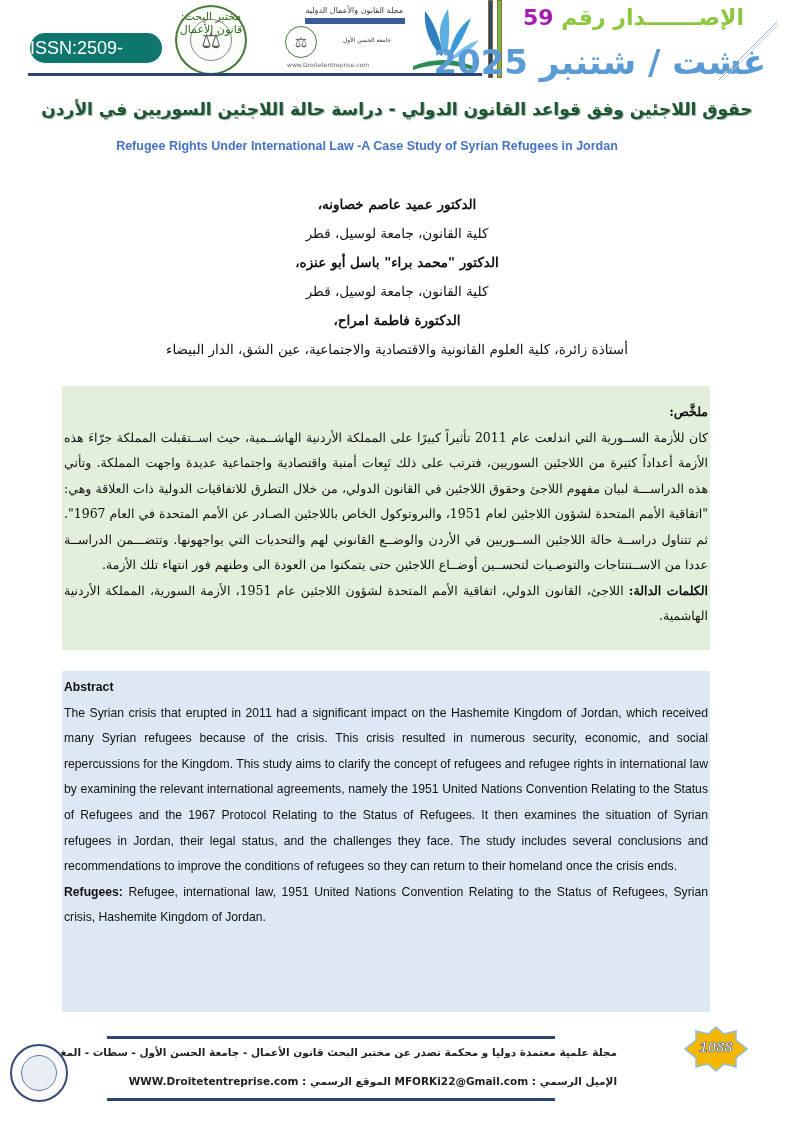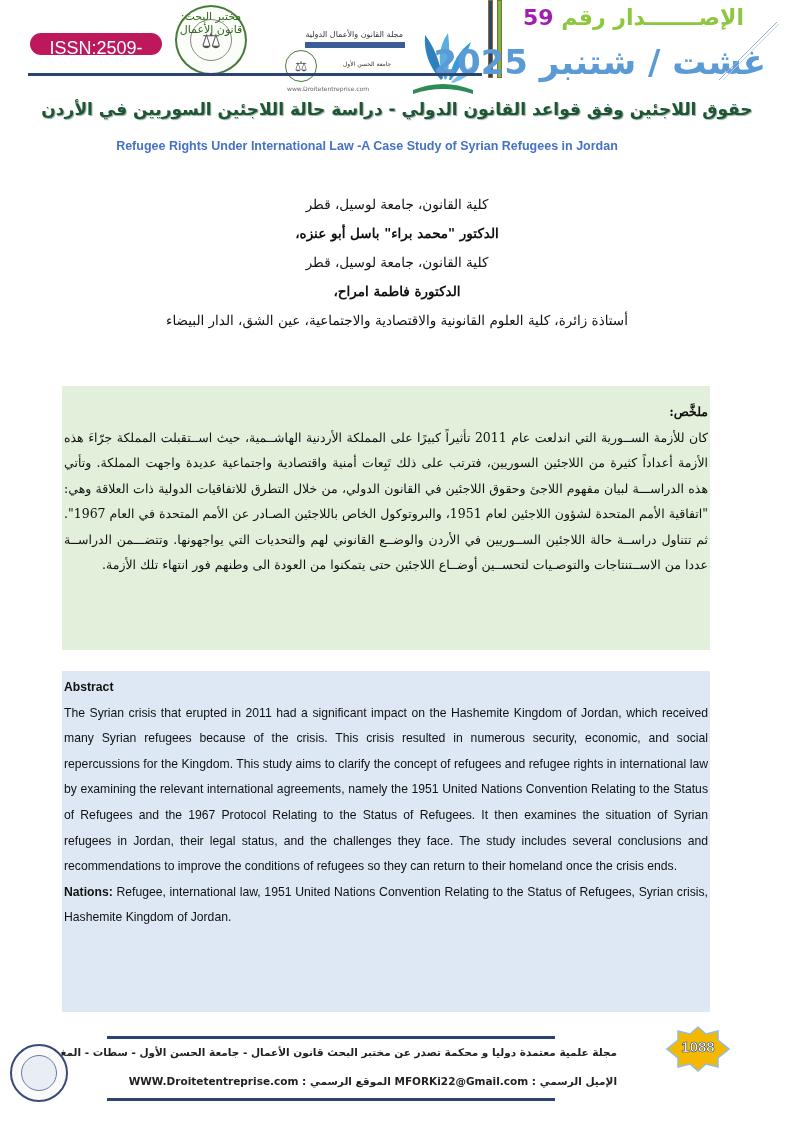--- a/index.html
+++ b/index.html
@@ -1,24 +1,24 @@
 <!DOCTYPE html>
 <html><head>
 <meta charset="utf-8">
 <style>
   html, body { margin: 0; padding: 0; background: #ffffff; }
   body { width: 794px; height: 1123px; position: relative; overflow: hidden; font-family: "DejaVu Sans", sans-serif; color: #111; }
 
   
-  .issn { position: absolute; left: 30px; top: 33px; width: 132px; height: 22px; background: #be185d; border-radius: 15px; color: #fff; font-family: "Liberation Sans", sans-serif; font-size: 18px; line-height: 30px; text-align: center; }
+  .issn { position: absolute; left: 30px; top: 33px; width: 132px; height: 30px; background: #0f766e; border-radius: 15px; color: #fff; font-family: "Liberation Sans", sans-serif; font-size: 18px; line-height: 30px; }
   .header-rule { position: absolute; left: 28px; top: 73px; width: 454px; height: 3px; background: #2b4570; }
   .logo-circle { position: absolute; left: 175px; top: 5px; width: 72px; height: 70px; border-radius: 50%; border: 2px solid #4a7a3a; background: #fbfdf8; box-sizing: border-box; display:flex; align-items:center; justify-content:center; }
   .logo-circle .inner { width: 40px; height: 40px; border-radius: 50%; border: 1px solid #888; display:flex; align-items:center; justify-content:center; font-size: 22px; color:#555; }
   .logo-circle .ring-text { position:absolute; top:3px; width:100%; text-align:center; font-size:11px; color:#2f6a1e; }
-  .journal-logo { position: absolute; left: 283px; top: 6px; width: 200px; height: 64px; margin-top: 24px; }
+  .journal-logo { position: absolute; left: 283px; top: 6px; width: 200px; height: 64px; }
   .journal-logo .jtitle { position:absolute; right:80px; top:0; font-size: 8px; color:#333; direction: rtl; white-space: nowrap; }
   .journal-logo .jbar { position:absolute; left:22px; top:12px; width:100px; height:6px; background:#3a5d9a; }
   .journal-logo .mini-circle { position:absolute; left:2px; top:20px; width:30px; height:30px; border-radius:50%; border:1px solid #4a7a3a; display:flex; align-items:center; justify-content:center; font-size:14px; color:#555;}
   .journal-logo .uni { position:absolute; left:60px; top:30px; font-size:6px; color:#333; direction: rtl; }
   .journal-logo .jurl { position:absolute; left:4px; top:55px; font-size:6px; color:#666; }
   .journal-logo .book { position:absolute; left:120px; top:0; width:78px; height:66px; }
   .vbar1 { position: absolute; left: 488px; top: 0; width: 5px; height: 78px; background: #2b4570; border: 1px solid #8a6d2b; box-sizing: border-box; }
   .vbar2 { position: absolute; left: 497px; top: 0; width: 5px; height: 78px; background: #7ab648; border: 1px solid #8a6d2b; box-sizing: border-box; }
   .issue-num { position: absolute; right: 50px; top: 5px; direction: rtl; font-size: 22px; font-weight: bold; font-family: "DejaVu Sans", sans-serif; white-space: nowrap; }
   .issue-num .lbl { color: #8dc63f; }
@@ -45,21 +45,21 @@
   
   .en-box { position: absolute; left: 62px; top: 671px; width: 648px; height: 341px; background: #dde8f4; font-family: "Liberation Sans", sans-serif; font-size: 12.2px; line-height: 25.6px; padding: 4px 2px; box-sizing: border-box; color: #111; }
   .en-box .hd { font-weight: bold; }
   .en-box p { margin: 0; text-align: justify; }
   .en-box .kw-label { font-weight: bold; }
 
   
   .footer-rule { position: absolute; left: 107px; width: 448px; height: 3px; background: #2b4570; }
   .footer-line1 { position: absolute; left: 107px; width: 510px; top: 1046px; text-align: right; direction: rtl; font-size: 10.5px; font-weight: bold; color: #222; white-space: nowrap; }
   .footer-line2 { position: absolute; left: 107px; width: 510px; top: 1075px; text-align: right; direction: rtl; font-size: 10.5px; font-weight: bold; color: #222; white-space: nowrap; }
-  .page-badge { position: absolute; left: 666px; top: 1026px; width: 64px; height: 46px; }
+  .page-badge { position: absolute; left: 684px; top: 1026px; width: 64px; height: 46px; font-style: italic; }
   .page-badge .num { position:absolute; left:0; top:12px; width:64px; text-align:center; font-family: "Liberation Sans", sans-serif; font-weight: bold; font-size: 15px; color:#fff; -webkit-text-stroke: 0.6px #2b4570; }
   .seal { position: absolute; left: 10px; top: 1044px; width: 58px; height: 58px; border-radius: 50%; border: 2px solid #3a4a7a; box-sizing: border-box; background:#fafafa; display:flex; align-items:center; justify-content:center; }
   .seal .inner { width: 34px; height: 34px; border-radius:50%; border:1px solid #6a7aa0; background:#e8eef4; }
 </style>
 </head>
 <body>
 
 <div class="issn">ISSN:2509-0291</div>
 
 <div class="logo-circle">
@@ -94,36 +94,38 @@
   <line x1="0" y1="60" x2="58" y2="2" stroke="#9bb3d6" stroke-width="1"></line>
   <line x1="4" y1="60" x2="60" y2="4" stroke="#c4d3e8" stroke-width="1"></line>
 </svg>
 
 <div class="header-rule"></div>
 
 <div class="title-ar">حقوق اللاجئين وفق قواعد القانون الدولي -  دراسة حالة اللاجئين السوريين في الأردن</div>
 <div class="title-en">Refugee Rights Under International Law -A Case Study of Syrian Refugees in Jordan</div>
 
 <div class="authors">
+  <div class="line name">الدكتور عميد عاصم خصاونه،</div>
   <div class="line">كلية القانون، جامعة لوسيل، قطر</div>
   <div class="line name">الدكتور "محمد براء" باسل أبو عنزه،</div>
   <div class="line">كلية القانون، جامعة لوسيل، قطر</div>
   <div class="line name">الدكتورة فاطمة امراح،</div>
   <div class="line">أستاذة زائرة، كلية العلوم القانونية والاقتصادية والاجتماعية، عين الشق، الدار البيضاء</div>
 </div>
 
 <div class="ar-box">
   <div class="hd">ملخَّص:</div>
   <p>كان للأزمة الســورية التي اندلعت عام 2011 تأثيراً كبيرًا على المملكة الأردنية الهاشــمية، حيث اســتقبلت المملكة جرّاءَ هذه الأزمة أعداداً كثيرة من اللاجئين السوريين، فترتب على ذلك تَبِعات أمنية واقتصادية واجتماعية عديدة واجهت المملكة. وتأتي هذه الدراســـة لبيان مفهوم اللاجئ وحقوق اللاجئين في القانون الدولي، من خلال التطرق للاتفاقيات الدولية ذات العلاقة وهي: "اتفاقية الأمم المتحدة لشؤون اللاجئين لعام 1951، والبروتوكول الخاص باللاجئين الصـادر عن الأمم المتحدة في العام 1967". ثم تتناول دراســة حالة اللاجئين الســوريين في الأردن والوضــع القانوني لهم والتحديات التي يواجهونها. وتتضـــمن الدراســة عددا من الاســتنتاجات والتوصـيات لتحســين أوضــاع اللاجئين حتى يتمكنوا من العودة الى وطنهم فور انتهاء تلك الأزمة.</p>
+  <p><span class="kw-label">الكلمات الدالة:</span> <span>اللاجئ، القانون الدولي، اتفاقية الأمم المتحدة لشؤون اللاجئين عام 1951، الأزمة السورية، المملكة الأردنية الهاشمية.</span></p>
 </div>
 
 <div class="en-box">
   <div class="hd">Abstract</div>
   <p>The Syrian crisis that erupted in 2011 had a significant impact on the Hashemite Kingdom of Jordan, which received many Syrian refugees because of the crisis. This crisis resulted in numerous security, economic, and social repercussions for the Kingdom. This study aims to clarify the concept of refugees and refugee rights in international law by examining the relevant international agreements, namely the 1951 United Nations Convention Relating to the Status of Refugees and the 1967 Protocol Relating to the Status of Refugees. It then examines the situation of Syrian refugees in Jordan, their legal status, and the challenges they face. The study includes several conclusions and recommendations to improve the conditions of refugees so they can return to their homeland once the crisis ends.</p>
-  <p><span class="kw-label">Nations:</span> <span>Refugee, international law, 1951 United Nations Convention Relating to the Status of Refugees, Syrian crisis, Hashemite Kingdom of Jordan.</span></p>
+  <p><span class="kw-label">Refugees:</span> <span>Refugee, international law, 1951 United Nations Convention Relating to the Status of Refugees, Syrian crisis, Hashemite Kingdom of Jordan.</span></p>
 </div>
 
 <div class="footer-rule" style="top:1036px;"></div>
 <div class="footer-line1">مجلة علمية معتمدة  دوليا و محكمة تصدر عن مختبر البحث قانون الأعمال - جامعة الحسن الأول - سطات - المغرب</div>
 <div class="footer-line2">الإميل الرسمي :  MFORKi22@Gmail.com الموقع الرسمي : WWW.Droitetentreprise.com</div>
 <div class="footer-rule" style="top:1098px;"></div>
 
 <div class="page-badge">
   <svg width="64" height="46" viewBox="0 0 64 46">
     <polygon points="32,1 40,8 52,5 52,14 63,23 52,32 52,41 40,38 32,45 24,38 12,41 12,32 1,23 12,14 12,5 24,8" fill="#f5b800" stroke="#8dbde6" stroke-width="1.5"></polygon>

